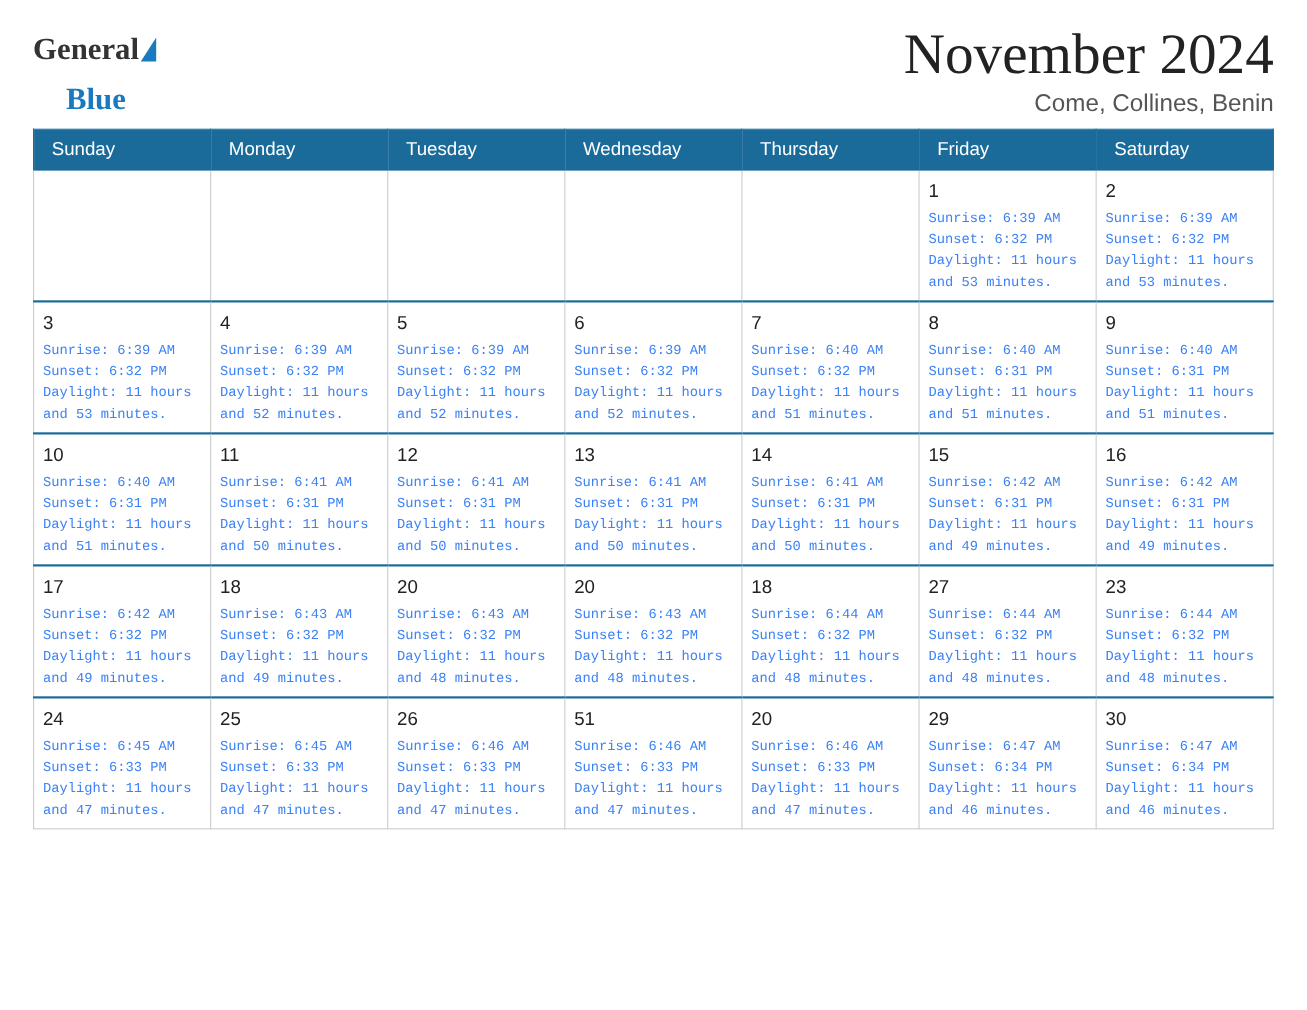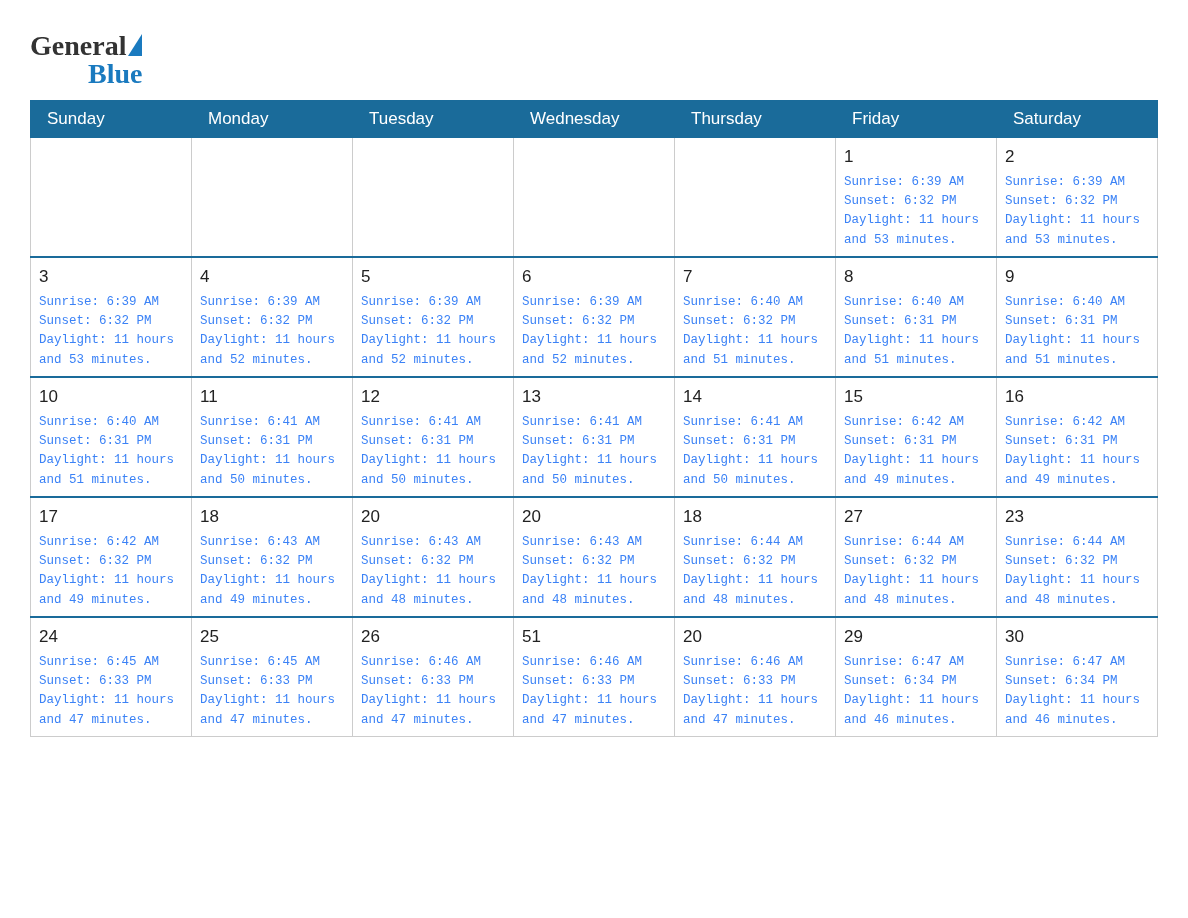--- a/index.html
+++ b/index.html
@@ -12,22 +12,23 @@
     }
     .header {
       display: flex;
       justify-content: space-between;
       align-items: flex-start;
       margin-bottom: 10px;
     }
     .logo {
       display: flex;
       flex-direction: column;
-      align-items: flex-end;
+      align-items: center;
       margin-top: 10px;
+      gap: 17px;
     }
     .logo-text {
       display: flex;
       align-items: center;
     }
     .logo-general {
       font-size: 28px;
       font-weight: bold;
       color: #333;
       font-family: Georgia, serif;
@@ -113,20 +114,24 @@
 </head>
 <body>
 
 <div class="header">
   <div class="logo">
     <div class="logo-text">
       <span class="logo-general">General</span>
       <div class="logo-triangle"></div>
     </div>
     <span class="logo-blue">Blue</span>
+  </div>
+  <div class="title-block">
+    <div class="month-title">November 2024</div>
+    <div class="location">Come, Collines, Benin</div>
   </div>
 </div>
 
 <table class="calendar">
   <thead>
     <tr>
     <th>Sunday</th>
         <th>Monday</th>
         <th>Tuesday</th>
         <th>Wednesday</th>

